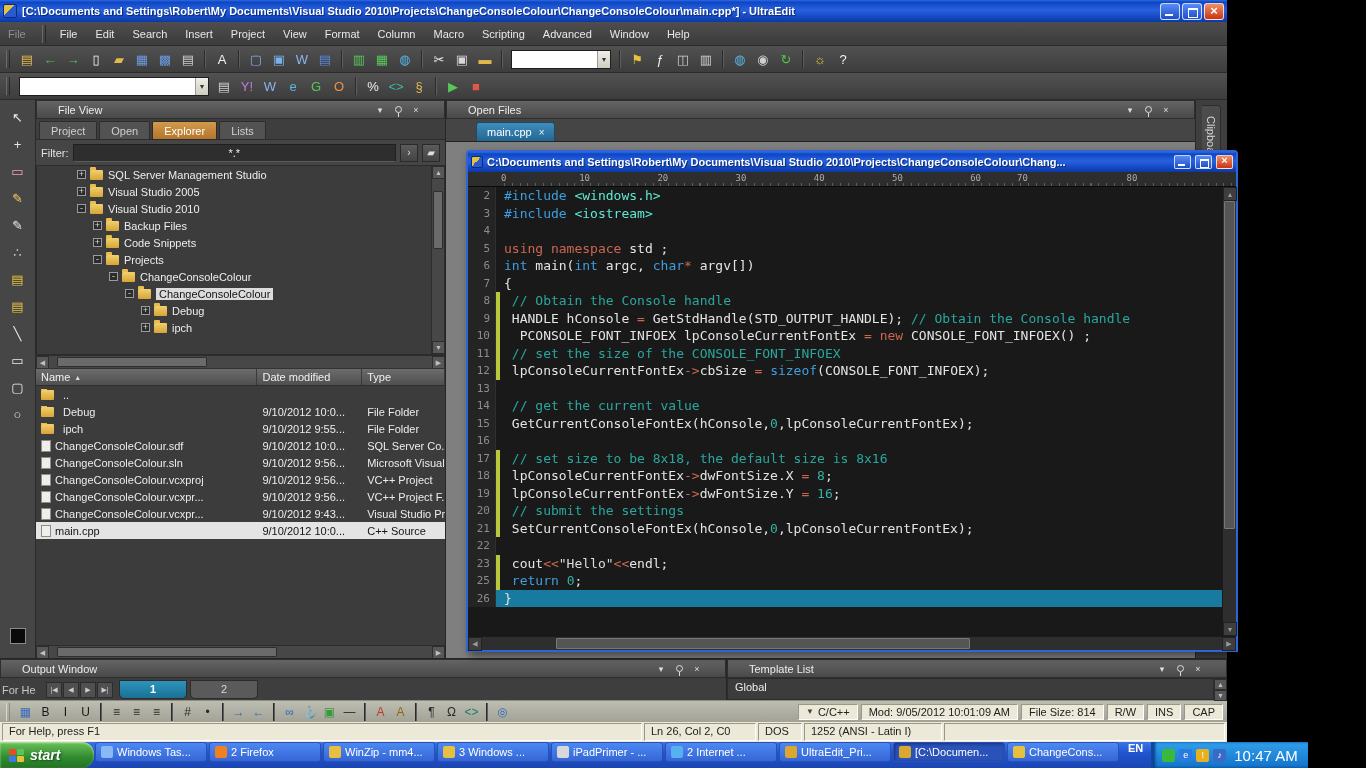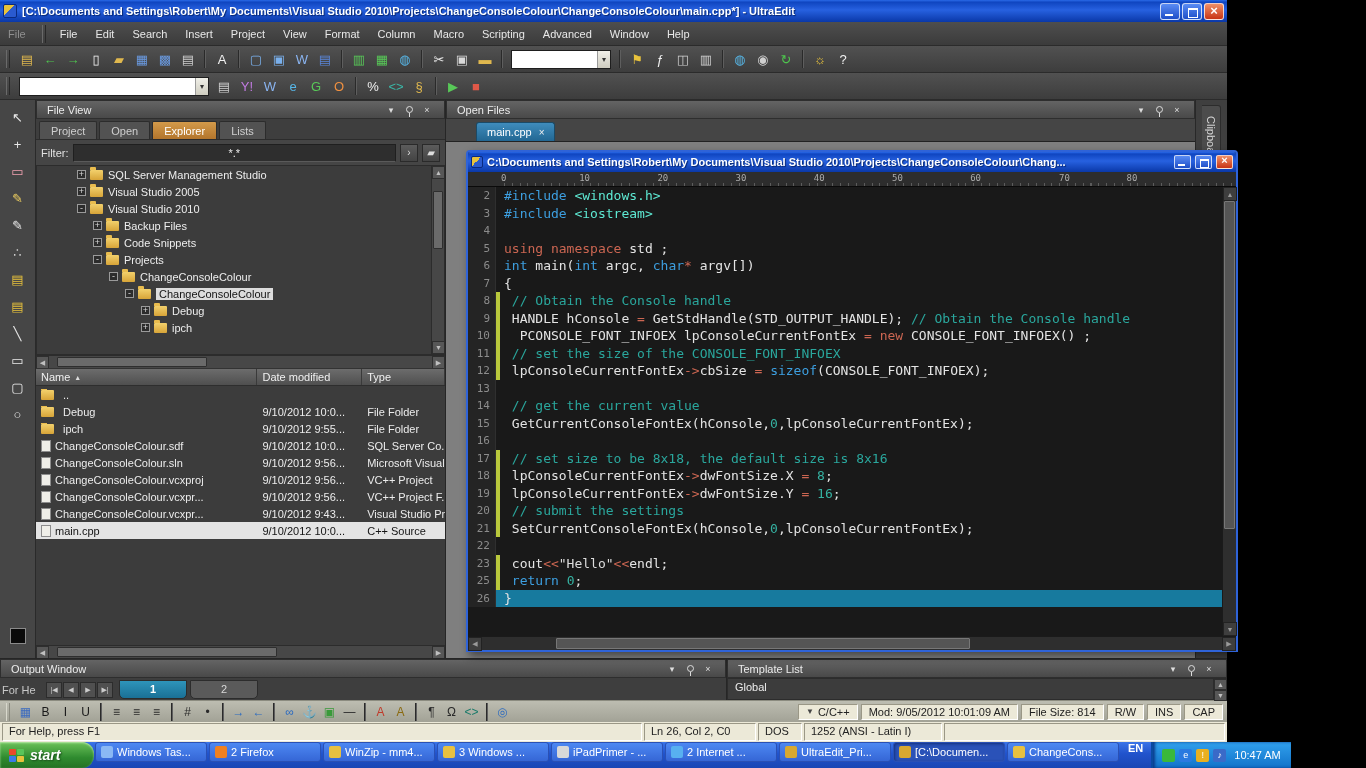--- a/index.html
+++ b/index.html
@@ -29,21 +29,21 @@
   .tbcombo{height:19px;background:#fff;border:1px solid #1e1e1e;display:inline-flex;align-items:center;flex:none;margin:0 3px}
   .tbcombo-text{flex:1;color:#222;padding:0 4px;font-size:11px;overflow:hidden;white-space:nowrap}
   .tbcombo-btn{width:13px;height:100%;background:linear-gradient(#f0efe8,#cfcdc0);border-left:1px solid #9a9a9a;color:#333;font-size:8px;display:inline-flex;align-items:center;justify-content:center}
 
   
   .main{flex:1;display:flex;min-height:0}
   .sidetools{width:36px;background:#464646;border-right:1px solid #2a2a2a;display:flex;flex-direction:column;align-items:center;padding-top:6px;gap:5px;flex:none}
   .sideico{width:24px;height:22px;display:flex;align-items:center;justify-content:center;font-size:13px;border-radius:2px}
   .swatch{width:16px;height:16px;background:#0a0a0a;border:1px solid #8a8a8a;margin-top:auto;margin-bottom:14px}
 
-  .phead{height:19px;background:linear-gradient(#646464,#494949);border:1px solid #2e2e2e;display:flex;align-items:center;padding:0 10px;gap:4px;color:#ececec;flex:none}
+  .phead{height:19px;background:linear-gradient(#646464,#494949);border:1px solid #2e2e2e;display:flex;align-items:center;padding:0 21px;gap:4px;color:#ececec;flex:none}
   .phead .ptitle{flex:1;white-space:nowrap;overflow:hidden}
   .pbtn{width:14px;height:14px;display:flex;align-items:center;justify-content:center;color:#ddd;font-size:9px;flex:none}
   .pinico{width:7px;height:7px;border:1px solid #ddd;border-radius:50%;position:relative}
   .pinico::after{content:"";position:absolute;left:2px;top:6px;width:1px;height:4px;background:#ddd}
 
   
   .fileview{width:410px;background:#454545;border-right:1px solid #262626;display:flex;flex-direction:column;flex:none;min-height:0}
   .fvtabs{height:21px;display:flex;align-items:flex-end;background:#3e3e3e;border-bottom:1px solid #2c2c2c;padding:0 0 0 3px;gap:2px;flex:none}
   .fvtab{padding:3px 11px 2px;background:#525252;border:1px solid #2c2c2c;border-bottom:none;border-radius:2px 2px 0 0;color:#cfcfcf}
   .fvtab.active{background:linear-gradient(#d39a4a,#b3752c);color:#fff}
@@ -133,21 +133,21 @@
   .startbtn{height:26px;width:94px;background:linear-gradient(#6cc25a,#2f8b2f 60%,#247224);border-radius:0 12px 12px 0;display:flex;align-items:center;gap:6px;padding-left:9px;color:#fff;font-weight:bold;font-style:italic;font-size:14px;text-shadow:1px 1px 2px #1a4a1a;flex:none;box-shadow:inset 0 1px 2px #b8e8a8}
   .flag{width:15px;height:13px;display:grid;grid-template-columns:7px 7px;grid-template-rows:6px 6px;gap:1px;flex:none}
   .flag div{border-radius:1px}
   .taskbtn{height:20px;width:112px;margin:0 1px;background:linear-gradient(#4d88f2,#3566d6);border:1px solid #2a50b4;border-radius:3px;display:flex;align-items:center;gap:4px;padding:0 5px;color:#fff;flex:none;overflow:hidden}
   .taskbtn.pressed{background:#2a52b8;box-shadow:inset 1px 1px 3px #14307e}
   .taskico{width:12px;height:12px;border-radius:2px;flex:none}
   .tasklabel{white-space:nowrap;overflow:hidden;text-overflow:ellipsis;font-size:11px}
   .lang{margin-left:auto;color:#fff;font-weight:bold;padding:0 8px}
   .tray{height:26px;background:linear-gradient(#31a0ec,#1173ca);border-left:2px solid #0a4aa0;display:flex;align-items:center;gap:5px;padding:0 10px 0 9px;flex:none;box-shadow:inset 2px 0 3px #0a3a8a}
   .trayico{width:13px;height:13px;border-radius:2px;display:flex;align-items:center;justify-content:center;font-size:9px;color:#fff;flex:none}
-  .clock{color:#fff;font-size:11px;padding-left:3px}
+  .clock{color:#fff;font-size:15px;padding-left:3px}
 </style>
 </head>
 <body>
 
 <div class="screen">
 
   <div class="titlebar">
     <span class="appicon"></span>
     <span class="titletext">[C:\Documents and Settings\Robert\My Documents\Visual Studio 2010\Projects\ChangeConsoleColour\ChangeConsoleColour\main.cpp*] - UltraEdit</span>
     <span class="wbtns">
@@ -471,21 +471,21 @@
             <span class="cwbtn close"></span>
           </div>
           <div class="ruler">
               <span class="rlab" style="left: 36px;">0</span>
               <span class="rlab" style="left: 114.2px;">10</span>
               <span class="rlab" style="left: 192.4px;">20</span>
               <span class="rlab" style="left: 270.6px;">30</span>
               <span class="rlab" style="left: 348.8px;">40</span>
               <span class="rlab" style="left: 427px;">50</span>
               <span class="rlab" style="left: 505.2px;">60</span>
-              <span class="rlab" style="left: 594px;">70</span>
+              <span class="rlab" style="left: 552px;">70</span>
               <span class="rlab" style="left: 661.6px;">80</span>
             </div>
           <div class="editorbody">
             <div class="codescroll">
               <div>
                   <div class="crow">
                     <span class="cnum">2</span>
                     <span class="cmark"></span>
                     <span class="ctext"><span class="tk-k">#include</span><span class="tk-p"> </span><span class="tk-i">&lt;windows.h&gt;</span></span>
                   </div>

